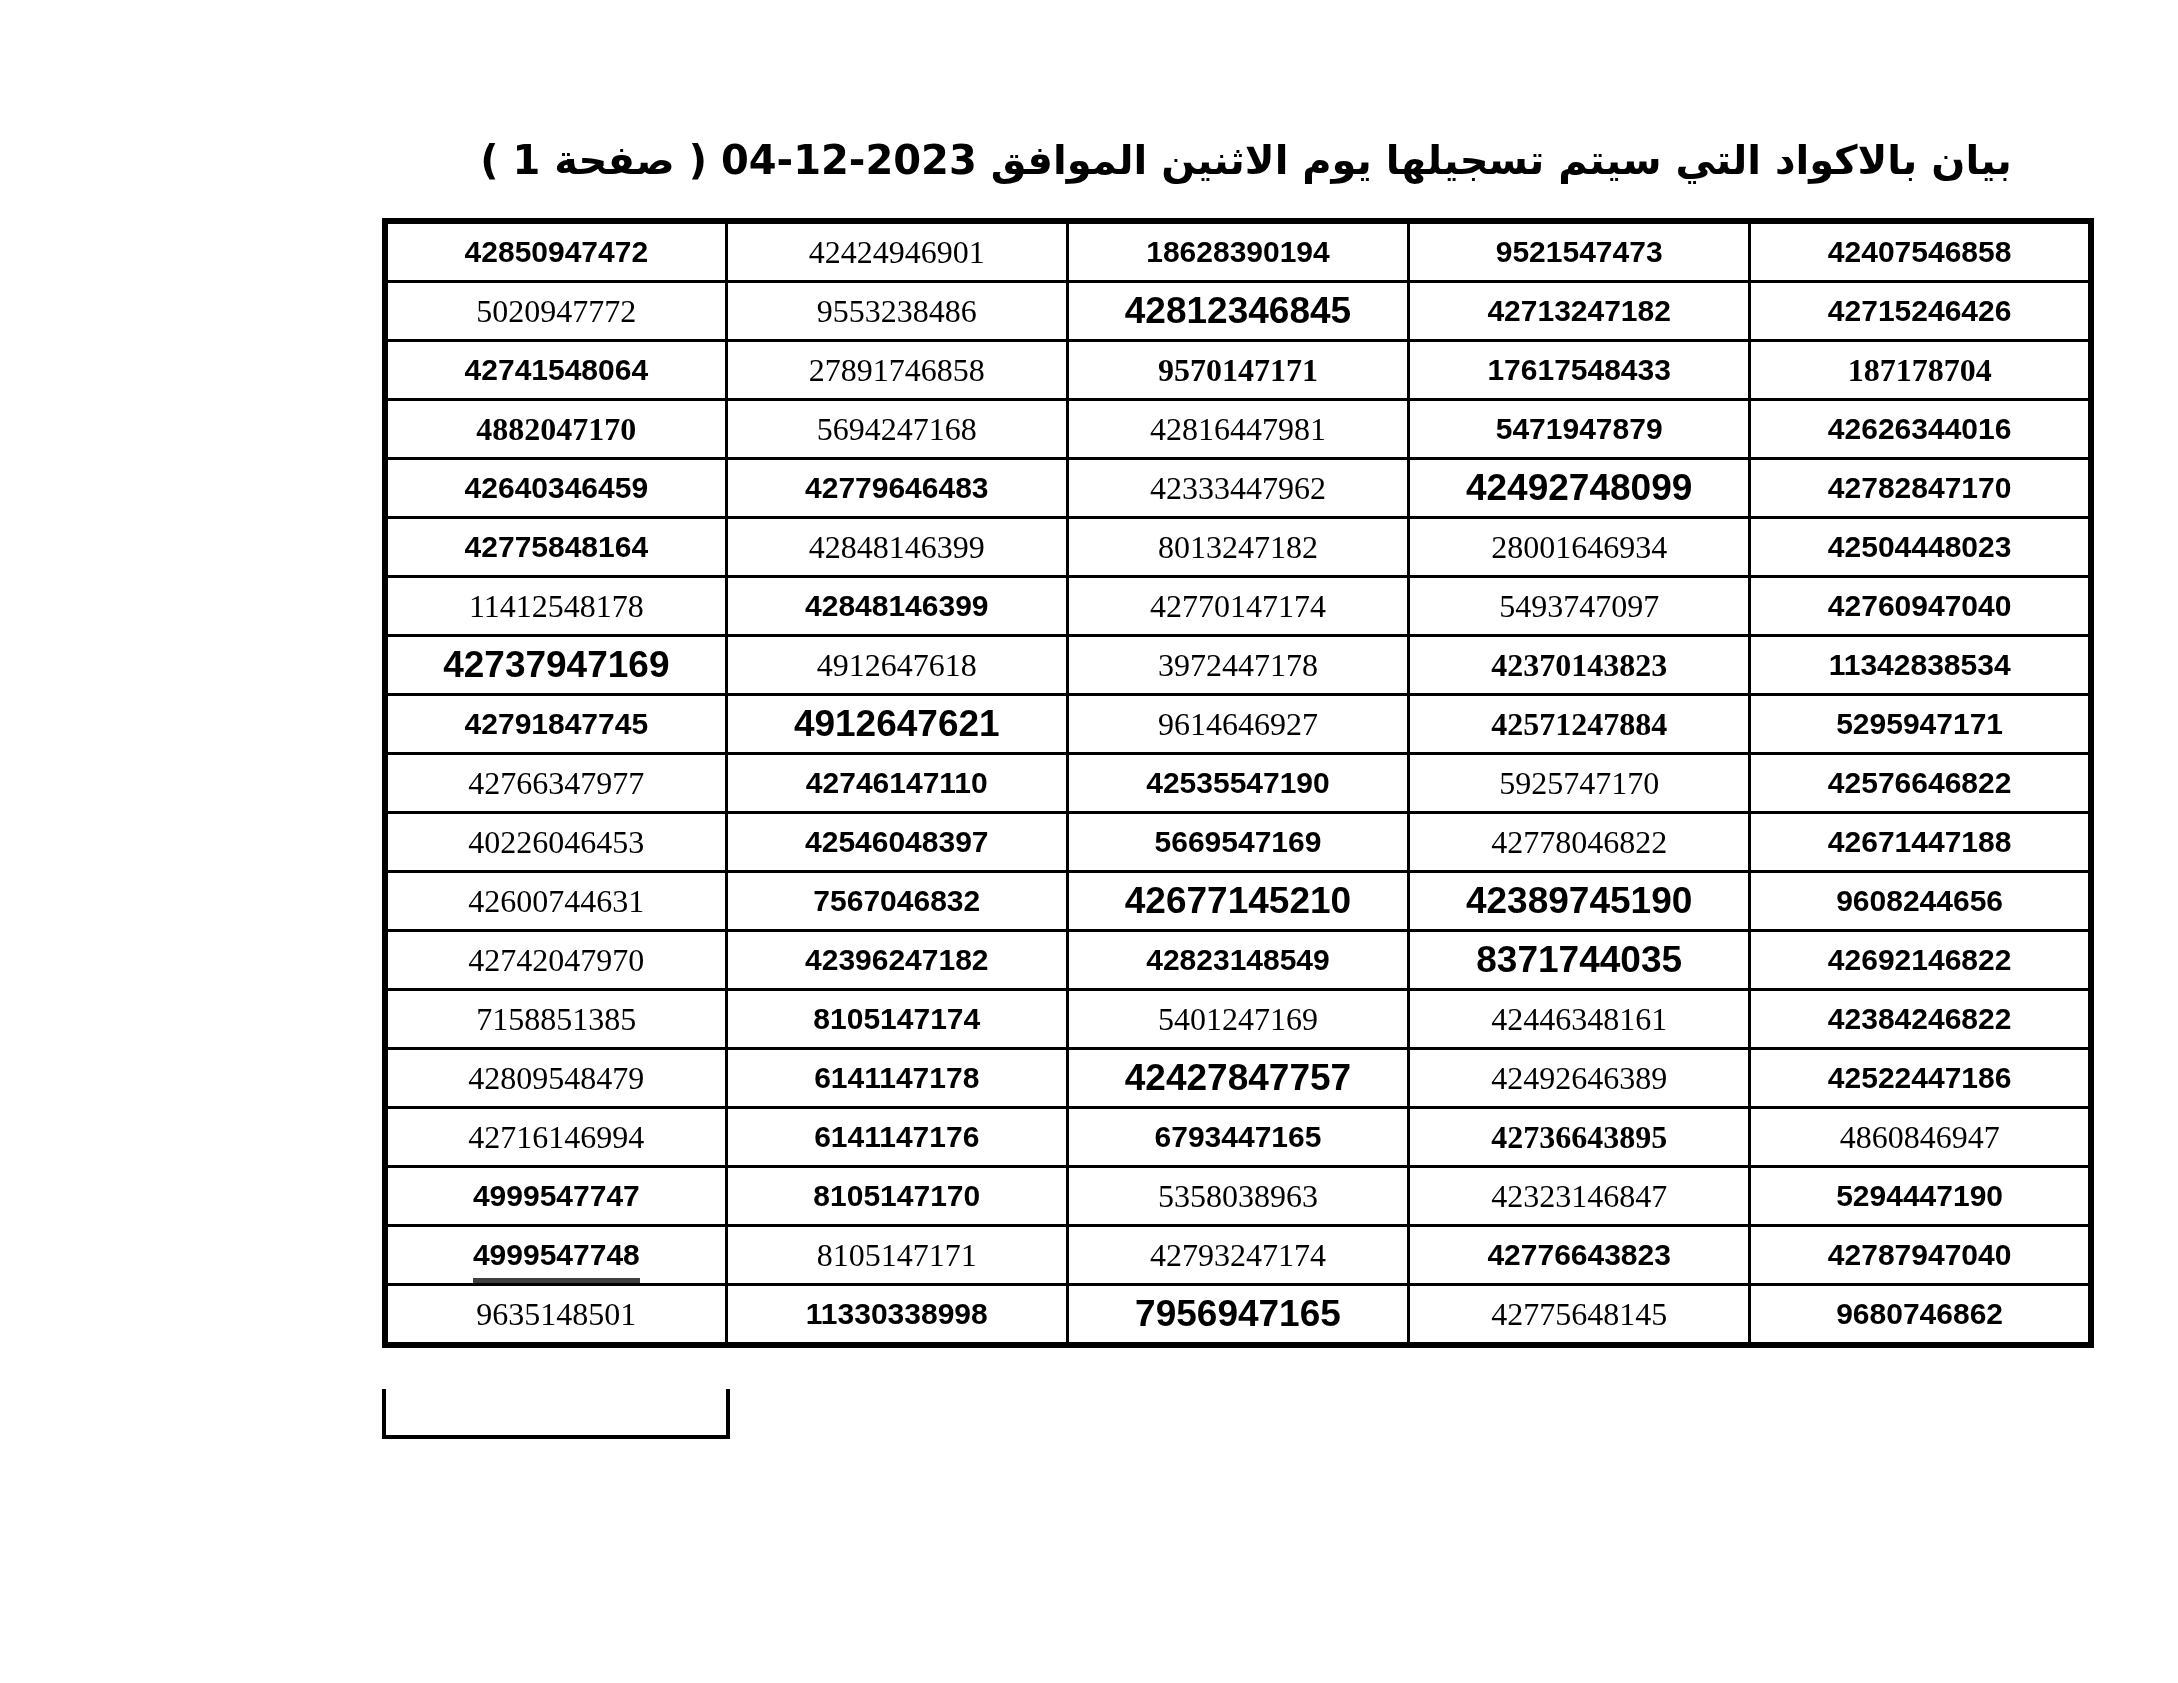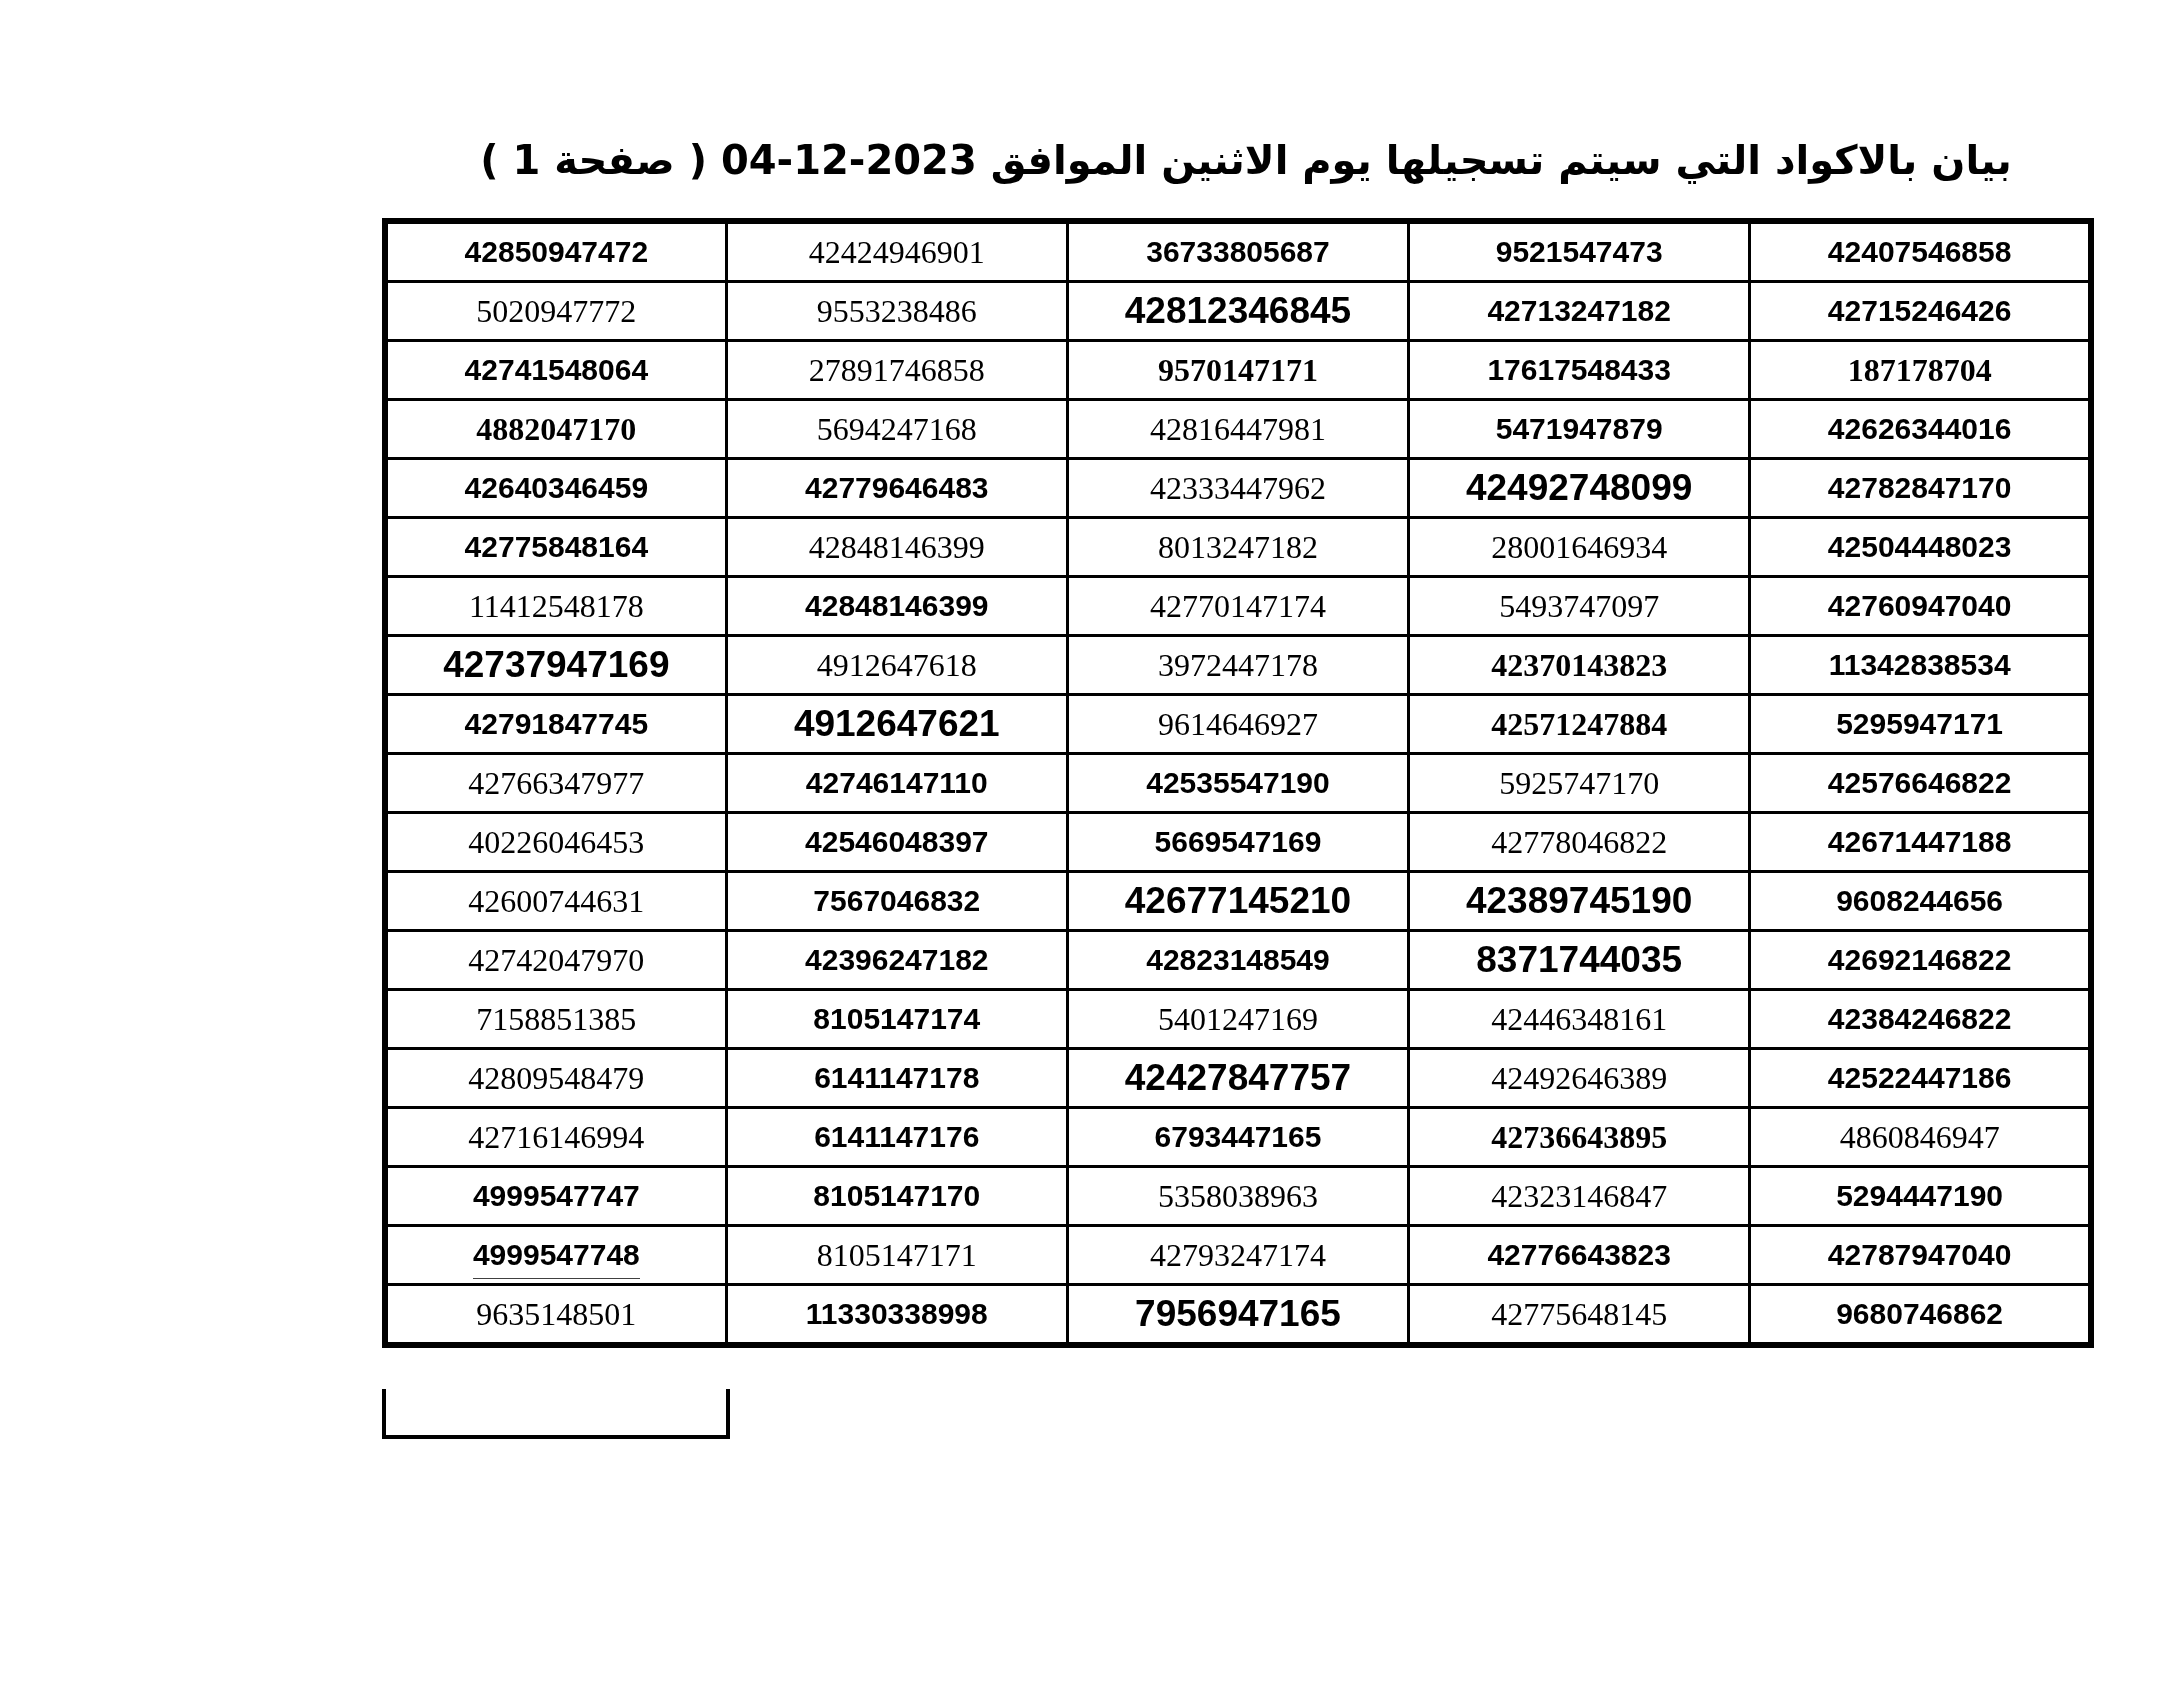--- a/index.html
+++ b/index.html
@@ -49,21 +49,21 @@
   }
   table.codes-table {
     border: 6px solid #000000;
   }
   
   td.s  { font-family: "Liberation Serif", serif; font-weight: normal; font-size: 32px; }
   td.sb { font-family: "Liberation Serif", serif; font-weight: bold;   font-size: 32px; }
   td.b  { font-family: "Liberation Sans", sans-serif; font-weight: bold; font-size: 30px; }
   td.bl { font-family: "Liberation Sans", sans-serif; font-weight: bold; font-size: 37px; border-radius: 9px; }
   td.bu { font-family: "Liberation Sans", sans-serif; font-weight: bold; font-size: 30px; }
-  td.bu span { border-bottom: 1px solid #404040; padding-bottom: 7px; }
+  td.bu span { border-bottom: 8px solid #404040; padding-bottom: 7px; }
   .extra-cell {
     position: absolute;
     left: 334px;
     top: 1389px;
     width: 340px;
     height: 46px;
     border-left: 4px solid #000000;
     border-right: 4px solid #000000;
     border-bottom: 4px solid #000000;
     background: #ffffff;
@@ -73,21 +73,21 @@
 <body>
 
 <div class="page">
   <div class="title">بيان بالاكواد التي سيتم تسجيلها يوم الاثنين الموافق 2023-12-04 ( صفحة 1 )</div>
 
   <table class="codes-table">
     <tbody>
         <tr>
           <td class="b">42850947472</td>
           <td class="s">42424946901</td>
-          <td class="b">36733805687</td>
+          <td class="b">18628390194</td>
           <td class="b">9521547473</td>
           <td class="b">42407546858</td>
         </tr>
         <tr>
           <td class="s">5020947772</td>
           <td class="s">9553238486</td>
           <td class="bl">42812346845</td>
           <td class="b">42713247182</td>
           <td class="b">42715246426</td>
         </tr>

